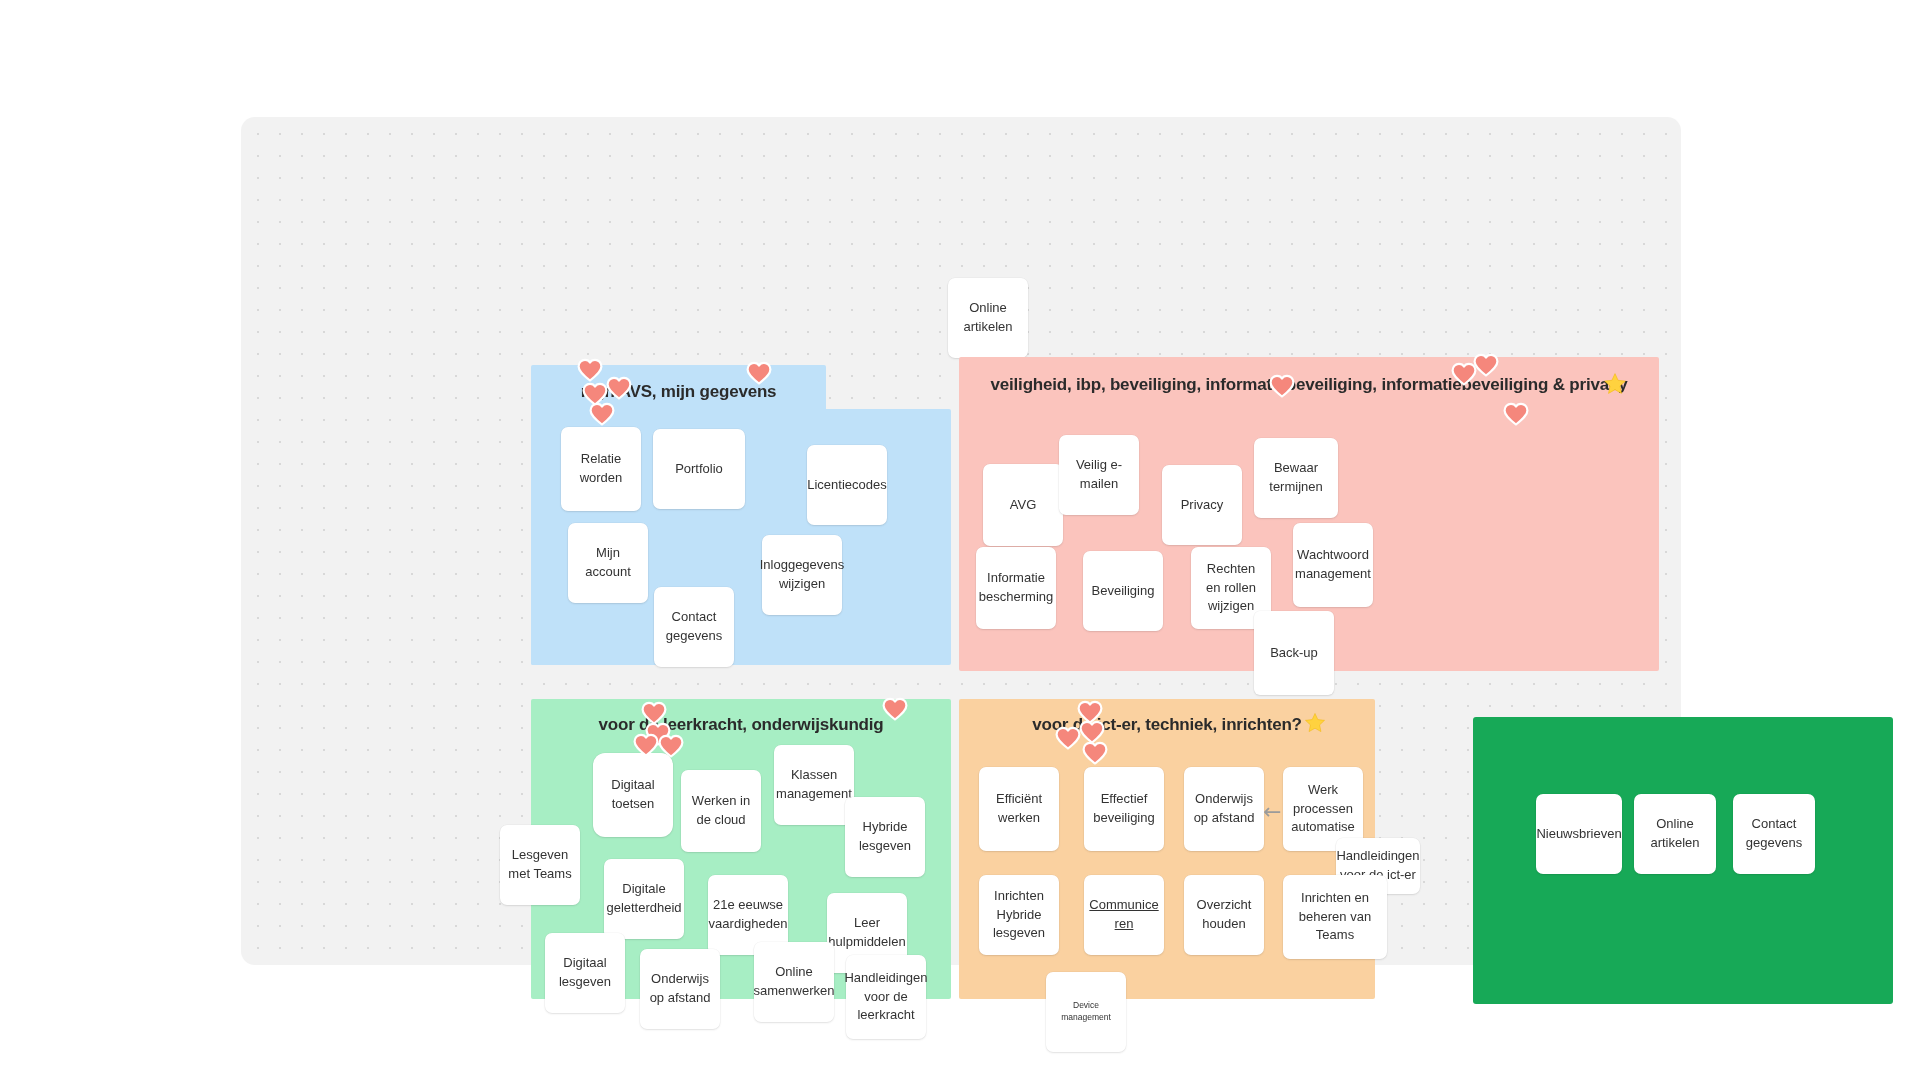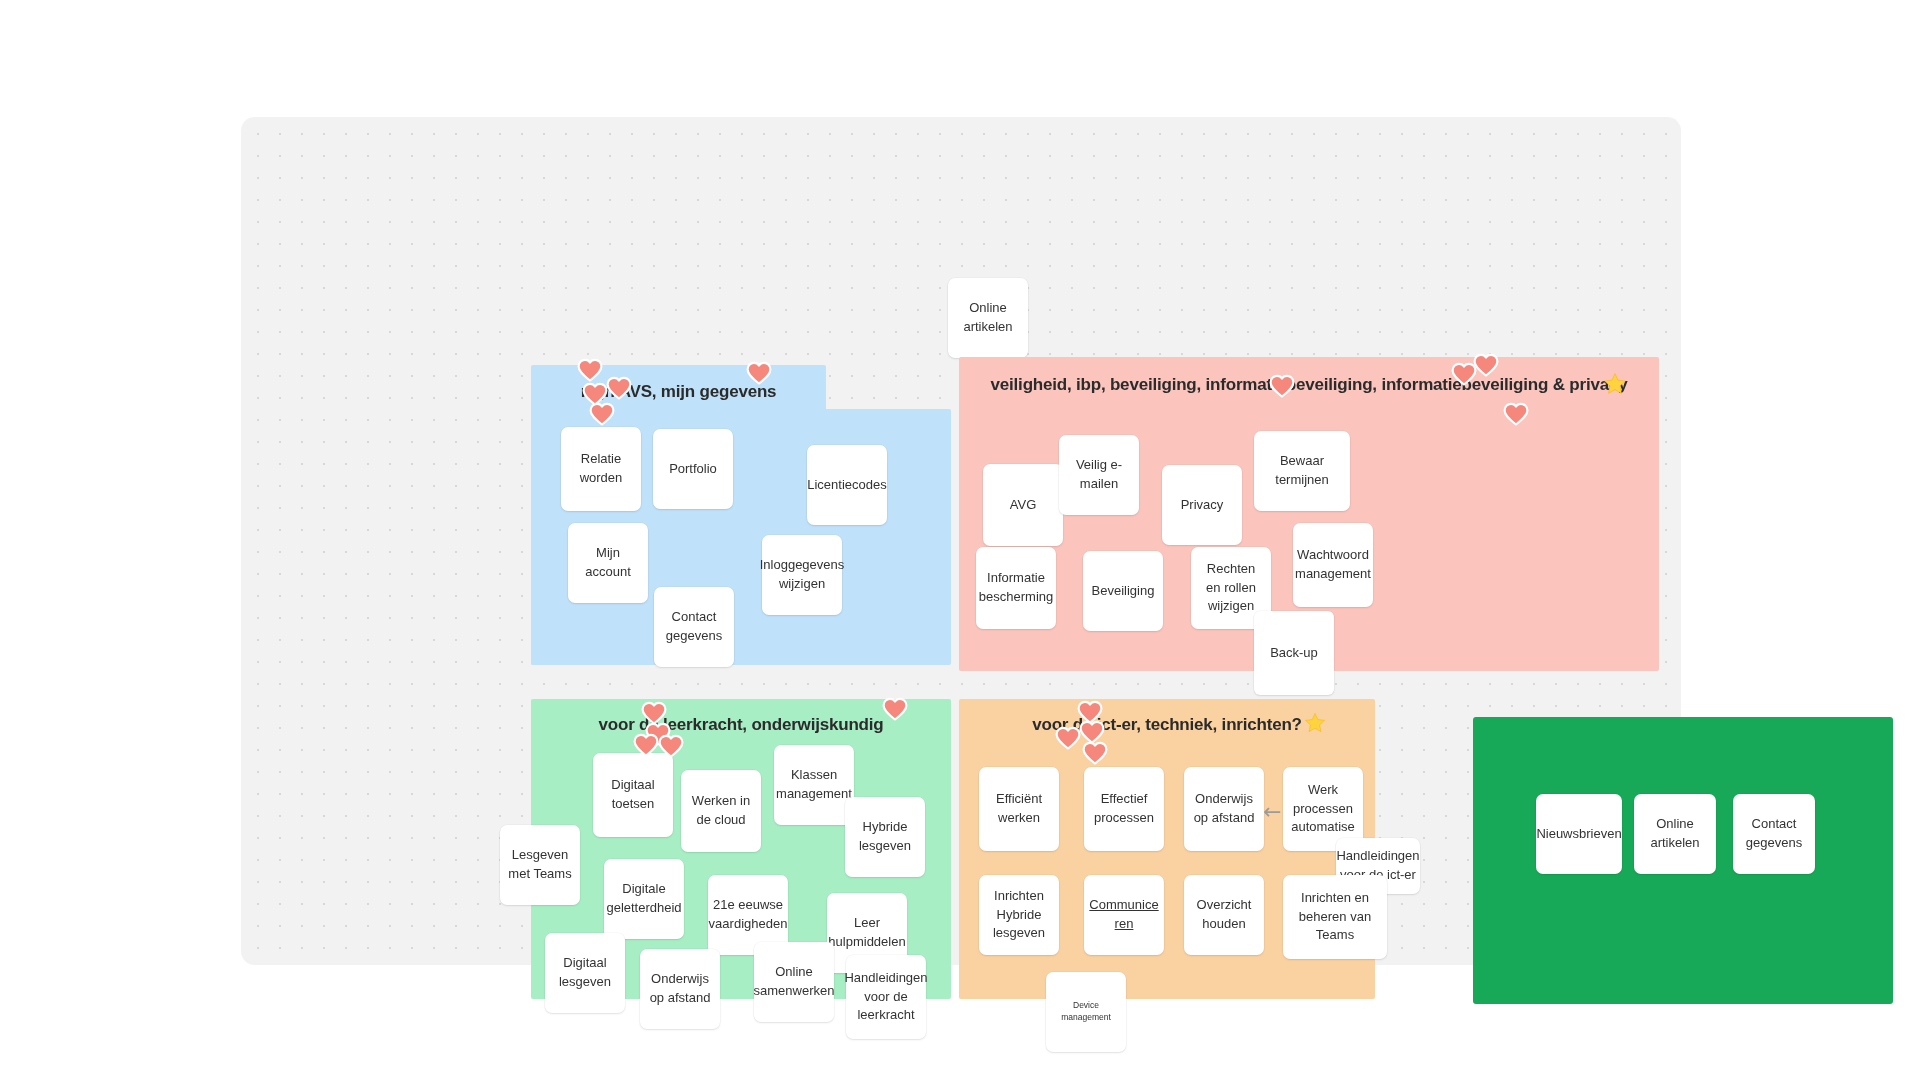--- a/index.html
+++ b/index.html
@@ -96,52 +96,52 @@
 <div id="stage">
 
   <div id="canvas">
 
     <div class="frame" id="frame-blue"></div>
     <div class="frame" id="frame-blue2"></div>
 
     <div class="frame-title" style="left:290px; top:265px; width:295px; font-size:17px;">mijn AVS, mijn gegevens</div>
 
     <div class="card" style="left:320px; top:310px; width:80px; height:84px;">Relatie worden</div>
-    <div class="card" style="left:412px; top:312px; width:80px; height:80px;">Portfolio</div>
+    <div class="card" style="left:412px; top:312px; width:92px; height:80px;">Portfolio</div>
     <div class="card" style="left:566px; top:328px; width:80px; height:80px;">Licentiecodes</div>
     <div class="card" style="left:327px; top:406px; width:80px; height:80px;">Mijn account</div>
     <div class="card" style="left:521px; top:418px; width:80px; height:80px;text-align:center;">Inloggegevens wijzigen</div>
     <div class="card" style="left:413px; top:470px; width:80px; height:80px;">Contact gegevens</div>
 
     <div class="card" style="left:707px; top:161px; width:80px; height:80px;">Online artikelen</div>
 
     <div class="frame" id="frame-pink"></div>
 
     <div class="frame-title" style="left:718px; top:258px; width:700px; font-size:17px;">veiligheid, ibp, beveiliging, informatiebeveiliging, informatiebeveiliging &amp; privacy</div>
     <span class="star" style="left:1362px; top:255px;">
       <svg width="24" height="24" viewBox="0 0 24 24" aria-hidden="true">
         <polygon points="12,1.6 15.1,8.3 22.4,9.1 17,14.1 18.5,21.4 12,17.7 5.5,21.4 7,14.1 1.6,9.1 8.9,8.3" fill="#ffd23f" stroke="#f0b400" stroke-width="0.5"></polygon>
       </svg>
     </span>
 
     <div class="card" style="left:742px; top:347px; width:80px; height:82px;">AVG</div>
     <div class="card" style="left:818px; top:318px; width:80px; height:80px;">Veilig e-mailen</div>
     <div class="card" style="left:921px; top:348px; width:80px; height:80px;">Privacy</div>
-    <div class="card" style="left:1013px; top:314px; width:96px; height:80px;">Bewaar termijnen</div>
+    <div class="card" style="left:1013px; top:321px; width:84px; height:80px;">Bewaar termijnen</div>
     <div class="card" style="left:735px; top:430px; width:80px; height:82px;">Informatie bescherming</div>
     <div class="card" style="left:842px; top:434px; width:80px; height:80px;">Beveiliging</div>
     <div class="card" style="left:950px; top:430px; width:80px; height:82px;">Rechten en rollen wijzigen</div>
     <div class="card" style="left:1052px; top:406px; width:80px; height:84px;">Wachtwoord management</div>
     <div class="card" style="left:1013px; top:494px; width:80px; height:84px;border-radius:6px;">Back-up</div>
 
     <div class="frame" id="frame-green"></div>
 
     <div class="frame-title" style="left:290px; top:598px; width:420px; font-size:17px;">voor de leerkracht, onderwijskundig</div>
 
-    <div class="card" style="left:352px; top:636px; width:80px; height:84px;">Digitaal toetsen</div>
+    <div class="card" style="left:352px; top:636px; width:80px; height:84px;border-radius:12px;">Digitaal toetsen</div>
     <div class="card" style="left:440px; top:653px; width:80px; height:82px;">Werken in de cloud</div>
     <div class="card" style="left:533px; top:628px; width:80px; height:80px;">Klassen management</div>
     <div class="card" style="left:604px; top:680px; width:80px; height:80px;">Hybride lesgeven</div>
     <div class="card" style="left:259px; top:708px; width:80px; height:80px;">Lesgeven met Teams</div>
     <div class="card" style="left:363px; top:742px; width:80px; height:80px;">Digitale geletterdheid</div>
     <div class="card" style="left:467px; top:758px; width:80px; height:80px;">21e eeuwse vaardigheden</div>
     <div class="card" style="left:586px; top:776px; width:80px; height:80px;">Leer hulpmiddelen</div>
     <div class="card" style="left:304px; top:816px; width:80px; height:80px;">Digitaal lesgeven</div>
     <div class="card" style="left:399px; top:832px; width:80px; height:80px;">Onderwijs op afstand</div>
     <div class="card" style="left:513px; top:825px; width:80px; height:80px;">Online samenwerken</div>
@@ -150,21 +150,21 @@
     <div class="frame" id="frame-orange"></div>
 
     <div class="frame-title" style="left:718px; top:598px; width:416px; font-size:17px;">voor de ict-er, techniek, inrichten?</div>
     <span class="star" style="left:1063px; top:595px;">
       <svg width="22" height="22" viewBox="0 0 24 24" aria-hidden="true">
         <polygon points="12,1.6 15.1,8.3 22.4,9.1 17,14.1 18.5,21.4 12,17.7 5.5,21.4 7,14.1 1.6,9.1 8.9,8.3" fill="#ffd23f" stroke="#f0b400" stroke-width="0.5"></polygon>
       </svg>
     </span>
 
     <div class="card" style="left:738px; top:650px; width:80px; height:84px;">Efficiënt werken</div>
-    <div class="card" style="left:843px; top:650px; width:80px; height:84px;">Effectief processen</div>
+    <div class="card" style="left:843px; top:650px; width:80px; height:84px;">Effectief beveiliging</div>
     <div class="card" style="left:943px; top:650px; width:80px; height:84px;">Onderwijs op afstand</div>
     <div class="card" style="left:1042px; top:650px; width:80px; height:84px;">Werk processen automatise</div>
     <span class="arrow" style="left:1022px; top:684px;">←</span>
     <div class="card" style="left:1095px; top:721px; width:84px; height:56px;">Handleidingen voor de ict-er</div>
 
     <div class="card" style="left:738px; top:758px; width:80px; height:80px;">Inrichten Hybride lesgeven</div>
     <div class="card" style="left:843px; top:758px; width:80px; height:80px;text-decoration:underline;">Communice ren</div>
     <div class="card" style="left:943px; top:758px; width:80px; height:80px;">Overzicht houden</div>
     <div class="card" style="left:1042px; top:758px; width:104px; height:84px;">Inrichten en beheren van Teams</div>
     <div class="card small" style="left:805px; top:855px; width:80px; height:80px;">Device management</div>

